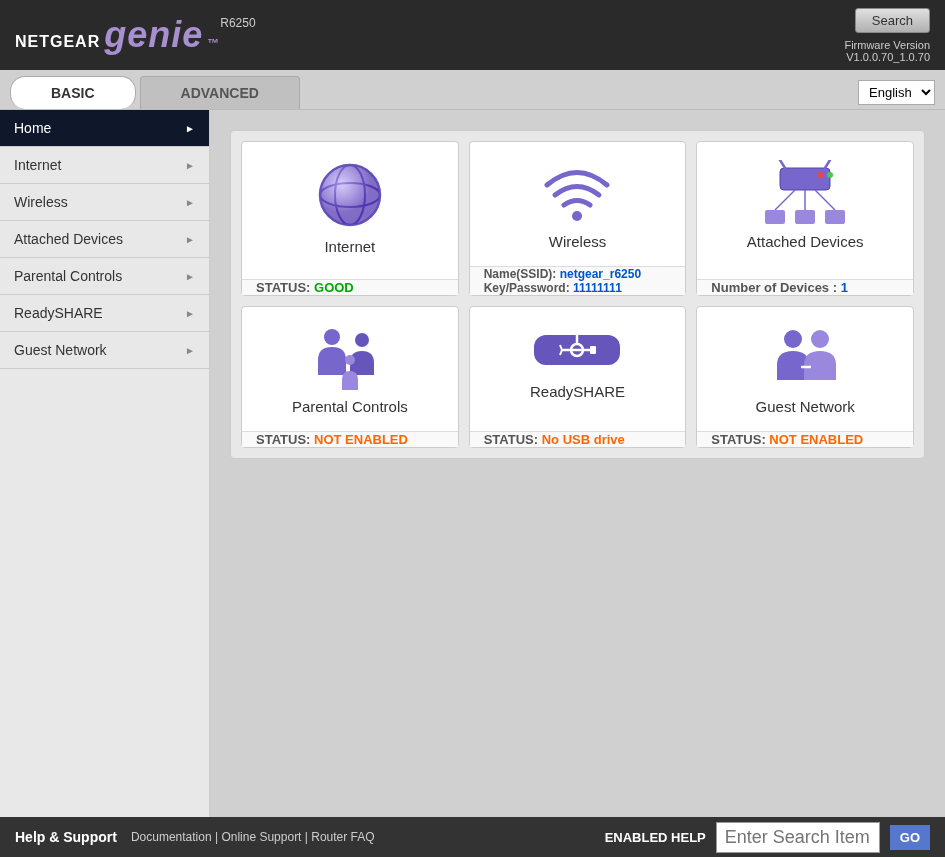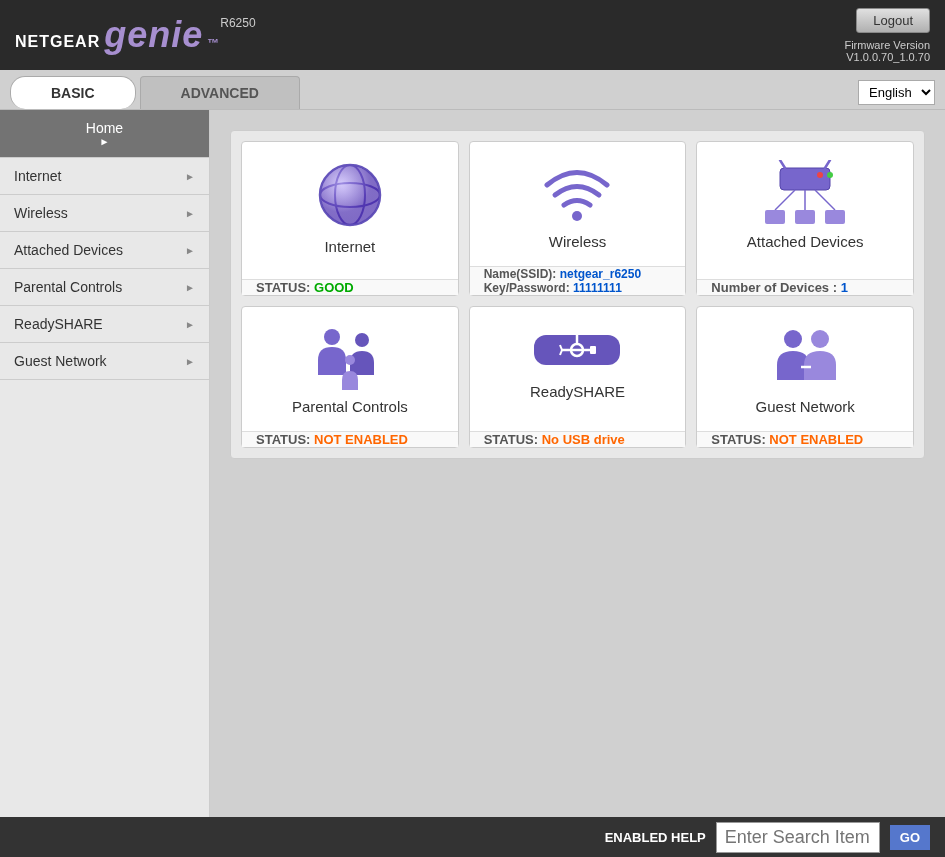--- a/index.html
+++ b/index.html
@@ -100,23 +100,22 @@
       display: flex;
       align-items: center;
       justify-content: space-between;
       padding: 10px 14px;
       font-size: 14px;
       cursor: pointer;
       border-bottom: 1px solid #ccc;
       color: #333;
     }
     .sidebar-item-active {
-      background: #737373;
+      background: #0f172a;
       color: white;
-      flex-direction: column;
     }
     .sidebar-item-inactive {
       background: #e8e8e8;
     }
     .arrow { font-size: 10px; color: #888; }
     .arrow-white { font-size: 10px; color: white; }
 
     
     #content {
       flex: 1;
@@ -214,21 +213,21 @@
 <div id="header">
   <div id="logo-area">
     <div id="logo-netgear">
       <span class="netgear-text">NETGEAR</span>
       <span class="genie-text">genie</span>
       <span class="genie-tm">™</span>
     </div>
     <div id="model-label">R6250</div>
   </div>
   <div id="header-right">
-    <button id="logout-btn">Logout</button>
+    <button id="logout-btn">Search</button>
     <div id="firmware-info">
       <div>Firmware Version</div>
       <div>V1.0.0.70_1.0.70</div>
     </div>
   </div>
 </div>
 
 <div id="tabbar">
   <div class="tab tab-active">BASIC</div>
   <div class="tab tab-inactive">ADVANCED</div>
@@ -415,18 +414,28 @@
           <span class="status-label">STATUS:</span>
           <span class="status-bad">NOT ENABLED</span>
         </div>
       </div>
 
     </div>
   </div>
 </div>
 
 <div id="footer">
+  <div id="footer-left">
+    <span id="help-support-label">Help &amp; Support</span>
+    <span id="footer-links">
+      <a href="#">Documentation</a>
+      <span> | </span>
+      <a href="#">Online Support</a>
+      <span> | </span>
+      <a href="#">Router FAQ</a>
+    </span>
+  </div>
   <div id="footer-right">
     <span id="search-help-label">ENABLED HELP</span>
     <input id="search-input" type="text" placeholder="Enter Search Item" style="">
     <button id="go-btn">GO</button>
   </div>
 </div>
 
 </body></html>

